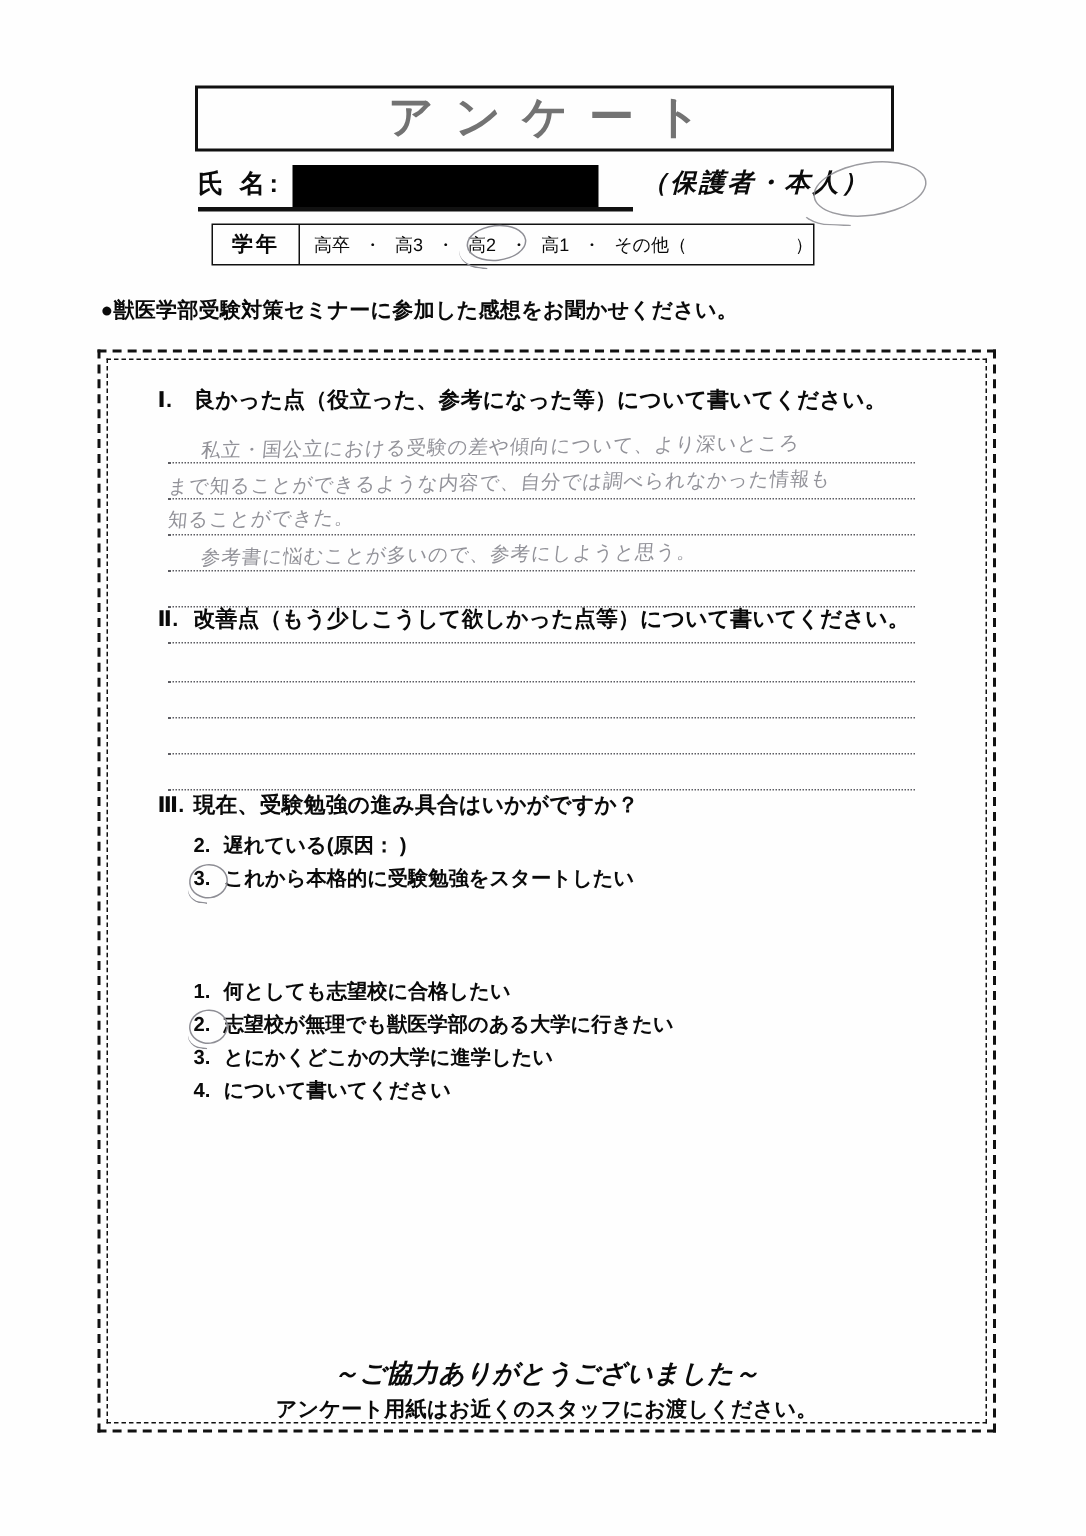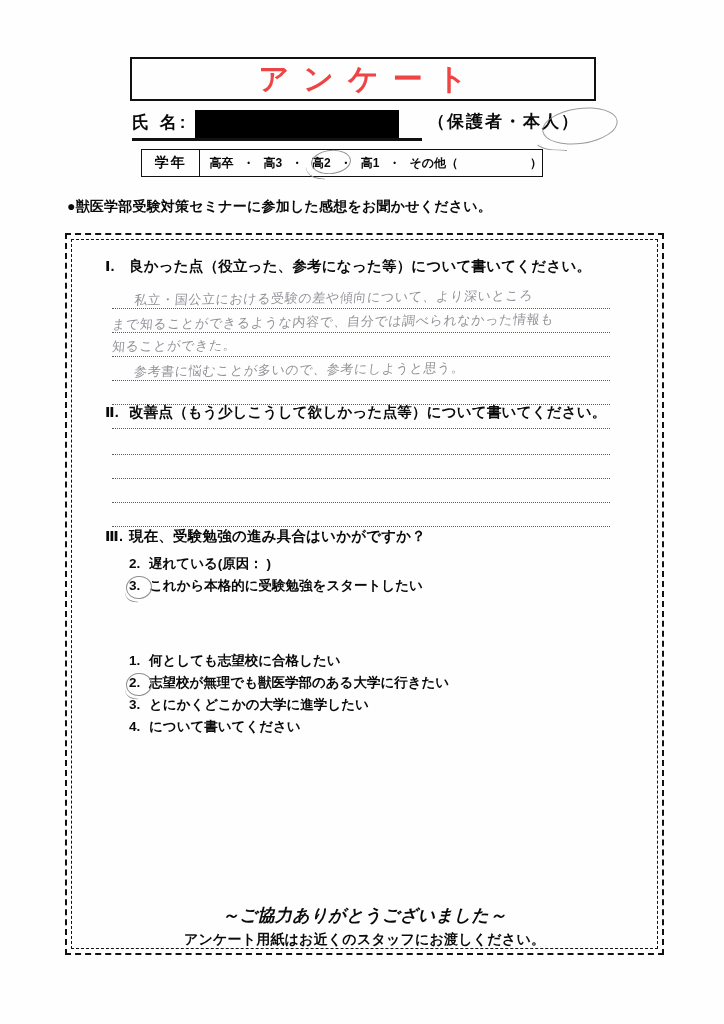--- a/index.html
+++ b/index.html
@@ -34,21 +34,21 @@
     display: flex;
     align-items: center;
     justify-content: center;
   }
   .title-text {
     font-size: 30px;
     font-weight: bold;
     letter-spacing: 14px;
     text-indent: 14px;
     line-height: 1;
-    color: #ef4444;
+    color: #737373;
   }
 
   
   .name-row {
     position: absolute;
     left: 132px;
     top: 108px;
     width: 478px;
     height: 34px;
   }
@@ -77,20 +77,21 @@
     background: #000;
   }
   .name-paren {
     position: absolute;
     left: 296px;
     top: 2px;
     font-size: 17px;
     font-weight: bold;
     letter-spacing: 2px;
     white-space: nowrap;
+    font-style: italic;
   }
   .honnin-circle {
     position: absolute;
     left: 410px;
     top: 0px;
     width: 74px;
     height: 34px;
     border: 1.4px solid #8a8a90;
     border-radius: 50%;
     transform: rotate(-8deg);
@@ -130,21 +131,21 @@
     font-weight: bold;
     letter-spacing: 2px;
   }
   .grade-options {
     flex: 1;
     position: relative;
     display: flex;
     align-items: center;
     padding-left: 9px;
     font-size: 12px;
-    font-weight: bold;
+    font-weight: normal;
   }
   .grade-opt { white-space: nowrap; }
   .grade-sep { padding: 0 9px; }
   .grade-circle {
     position: absolute;
     left: 111px;
     top: 0px;
     width: 38px;
     height: 22px;
     border: 1.3px solid #8e8e95;

